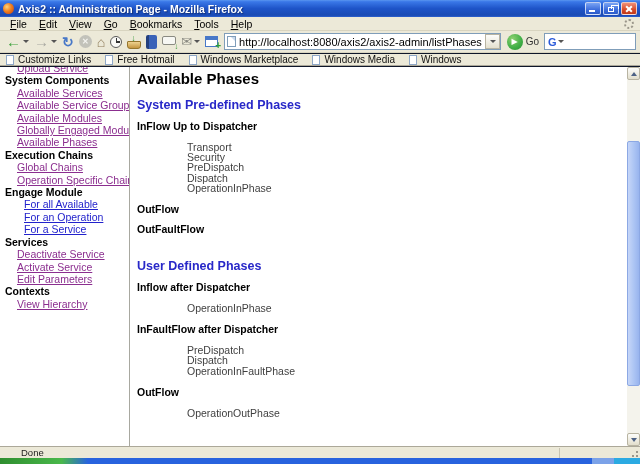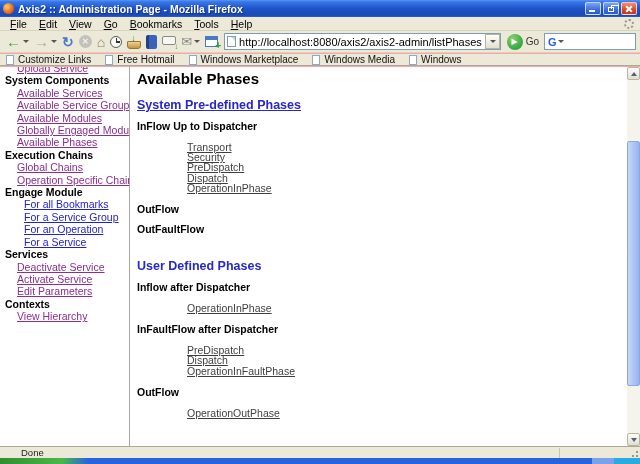--- a/index.html
+++ b/index.html
@@ -1,18 +1,18 @@
 <!DOCTYPE html>
 <html><head>
 <meta charset="utf-8">
 <style>
   * { margin:0; padding:0; box-sizing:border-box; }
   html,body { width:640px; height:464px; overflow:hidden; }
   body { font-family:"Liberation Sans", sans-serif; }
-  .screen { position:relative; width:640px; height:464px; background:#fca5a5; overflow:hidden; }
+  .screen { position:relative; width:640px; height:464px; background:#0f172a; overflow:hidden; }
 
   
   .titlebar { position:absolute; left:0; top:0; width:640px; height:17px;
     background:linear-gradient(180deg,#5A96F0 0%,#3A78E8 10%,#1E54C8 50%,#1A4AB4 90%,#2E62D0 100%);
     display:flex; align-items:center; padding:0 3px; }
   .ff-icon { width:11px; height:11px; border-radius:50%;
     background:radial-gradient(circle at 35% 35%, #FFD27A 0%, #F08020 45%, #C03A10 100%);
     margin-right:4px; flex:0 0 auto; }
   .title-text { color:#fff; font-size:10.5px; font-weight:bold; text-shadow:1px 1px 1px #12307A;
     white-space:nowrap; overflow:hidden; flex:1; }
@@ -90,24 +90,24 @@
     overflow:hidden; padding:0 0 0 5px; }
   .side-heading { display:block; font-size:10.5px; font-weight:bold; color:#000; line-height:12.4px; }
   .side-link { display:block; font-size:10.5px; line-height:12.4px; margin-left:19px;
     color:#2222CC; text-decoration:underline; cursor:pointer; white-space:nowrap; }
   .side-link.visited { color:#8B2E8F;margin-left:12px; }
   .side-link.clip { margin-top:-5px; }
 
   .main { position:absolute; left:131px; top:0; width:496px; height:379px; overflow:hidden; padding:3px 0 0 6px; }
   .main h2 { font-size:15px; color:#000; margin:0; }
   .main h3 { font-size:12.5px; color:#2828C8; margin:24px 0 0; }
-  .main h3.first { margin-top:11px;text-decoration:underline; }
+  .main h3.first { margin-top:11px; }
   .main h4 { font-size:10.5px; color:#000; margin:8px 0 0; }
   .phase-list { margin:10px 0 10px 50px; }
-  .phase { font-size:10.5px; color:#3F3F3F; line-height:10.2px; white-space:nowrap;text-decoration:underline; }
+  .phase { font-size:10.5px; color:#3F3F3F; line-height:10.2px; white-space:nowrap; }
 
   
   .scrollbar { position:absolute; right:0; top:0; width:13px; height:379px; background:#F4F3EC; }
   .sb-btn { position:absolute; left:0; width:13px; height:13px;
     background:linear-gradient(#FDFDFB,#E2DECC); border:1px solid #B8B4A2; border-radius:2px;
     display:flex; align-items:center; justify-content:center; }
   .sb-up { top:0; } .sb-down { bottom:0; }
   .tri-up { width:0; height:0; border-left:3px solid transparent; border-right:3px solid transparent;
     border-bottom:4px solid #4D6185; }
   .tri-dn { width:0; height:0; border-left:3px solid transparent; border-right:3px solid transparent;
@@ -255,22 +255,21 @@
       <a class="side-link visited">Available Service Groups</a>
       <a class="side-link visited">Available Modules</a>
       <a class="side-link visited">Globally Engaged Modules</a>
       <a class="side-link visited">Available Phases</a>
 
       <div class="side-heading">Execution Chains</div>
       <a class="side-link visited">Global Chains</a>
       <a class="side-link visited">Operation Specific Chains</a>
 
       <div class="side-heading">Engage Module</div>
-      <a class="side-link">For all Bookmarks</a>
-      <a class="side-link">For a Service Group</a>
+      <a class="side-link">For all Available</a>
       <a class="side-link">For an Operation</a>
       <a class="side-link">For a Service</a>
 
       <div class="side-heading">Services</div>
       <a class="side-link visited">Deactivate Service</a>
       <a class="side-link visited">Activate Service</a>
       <a class="side-link visited">Edit Parameters</a>
 
       <div class="side-heading">Contexts</div>
       <a class="side-link visited">View Hierarchy</a>

